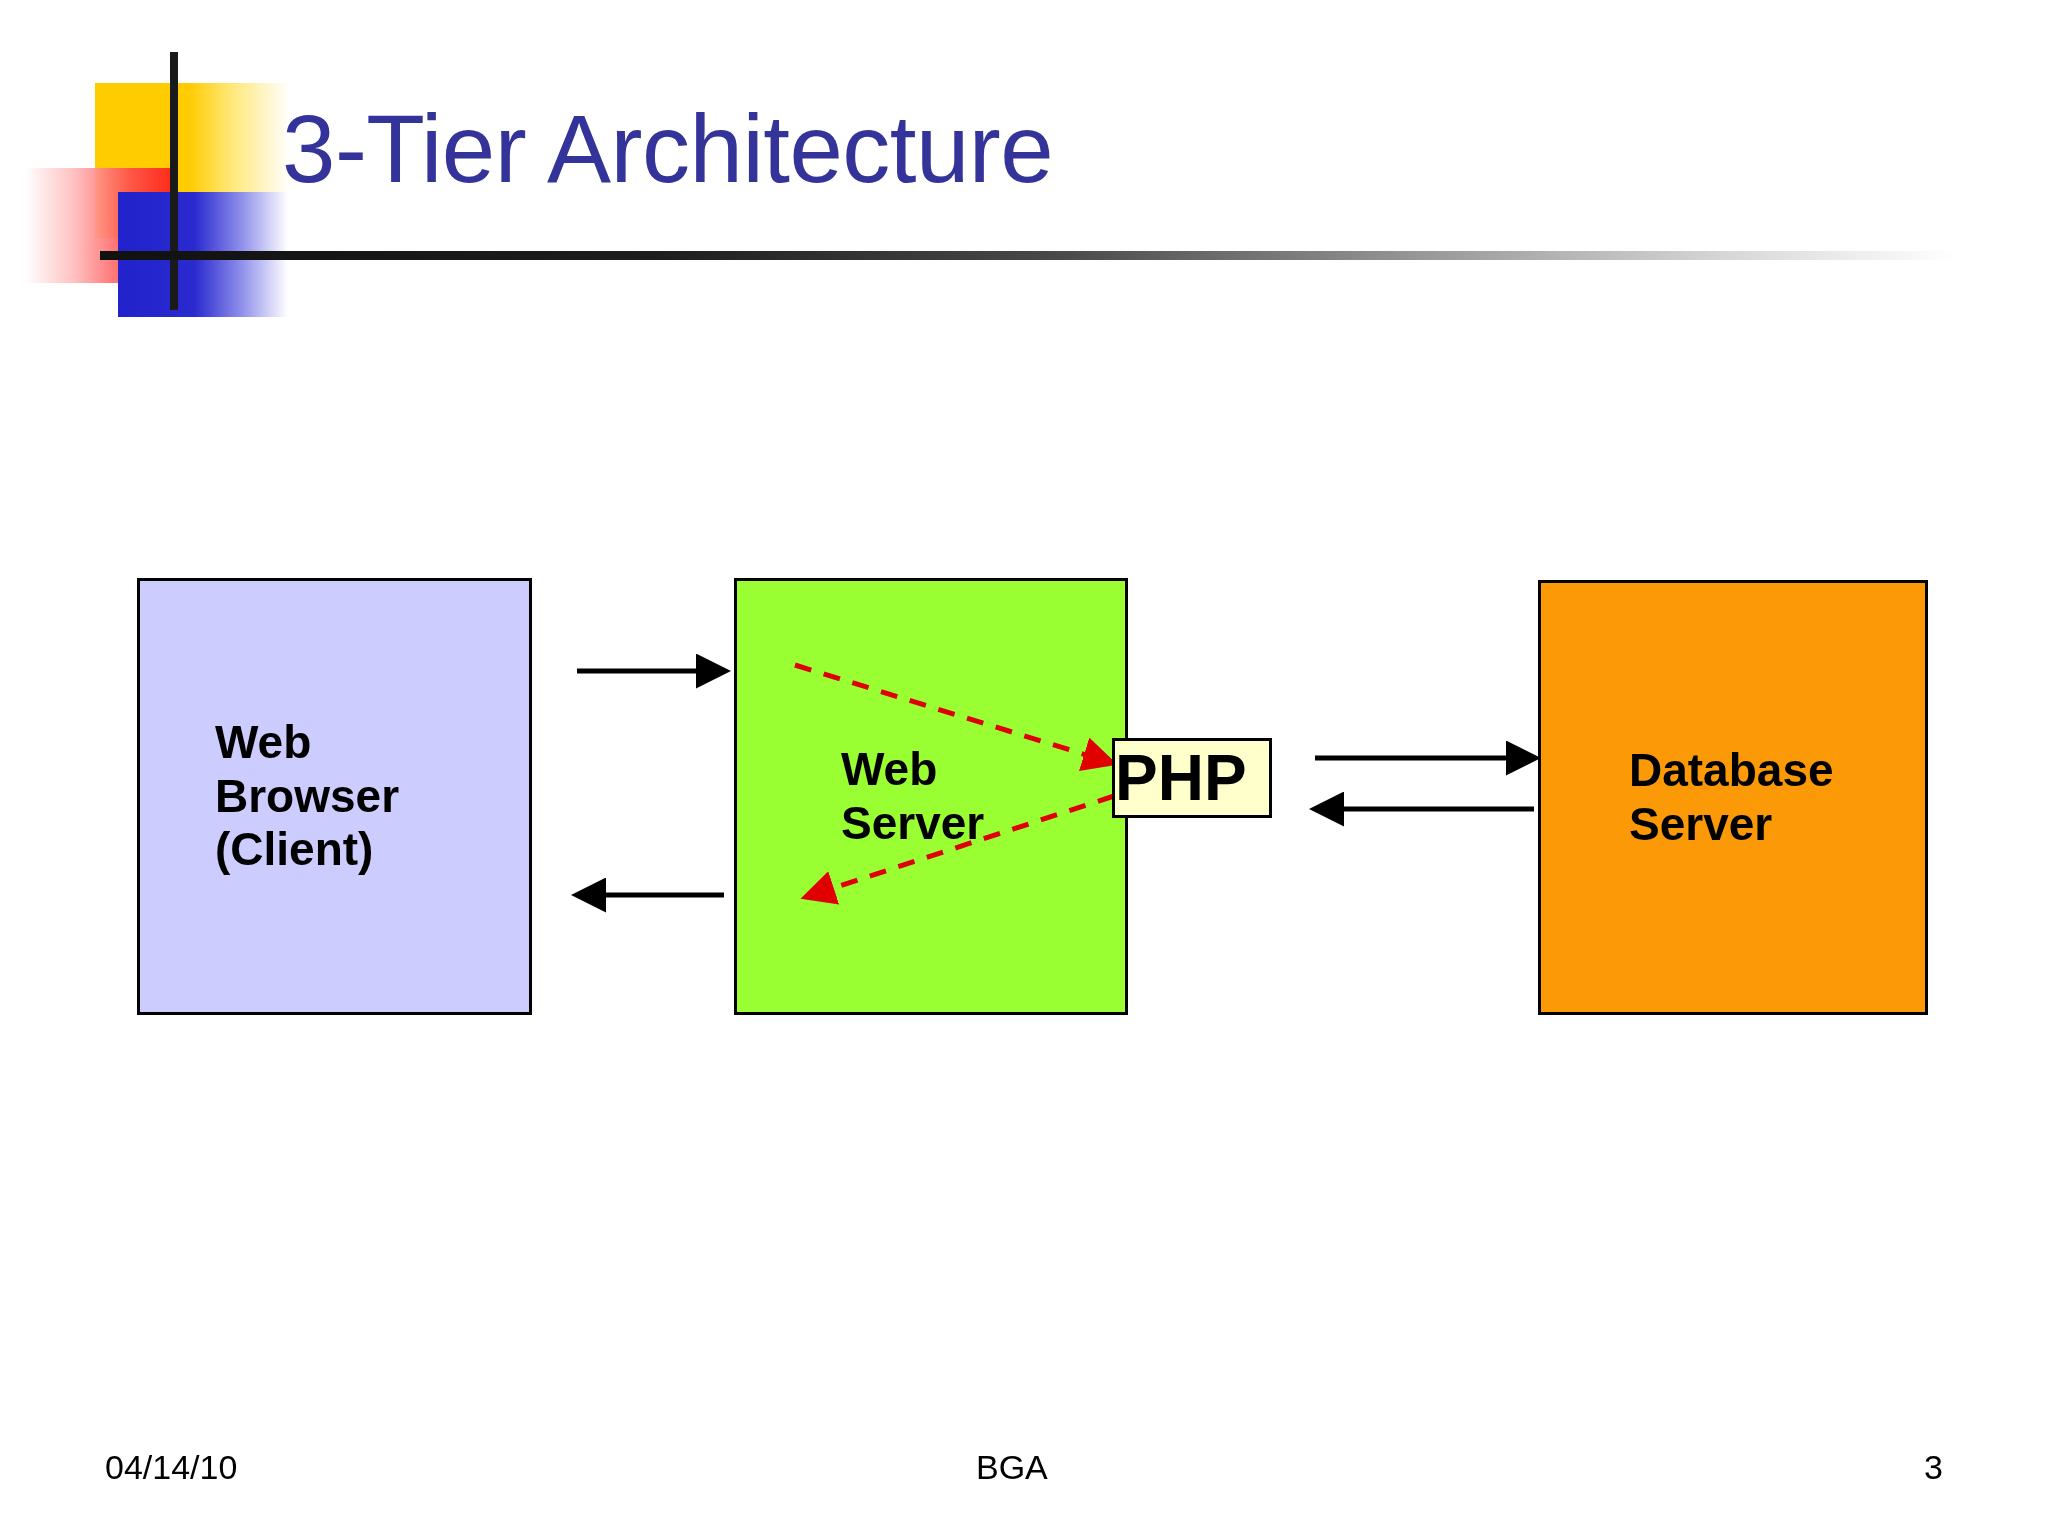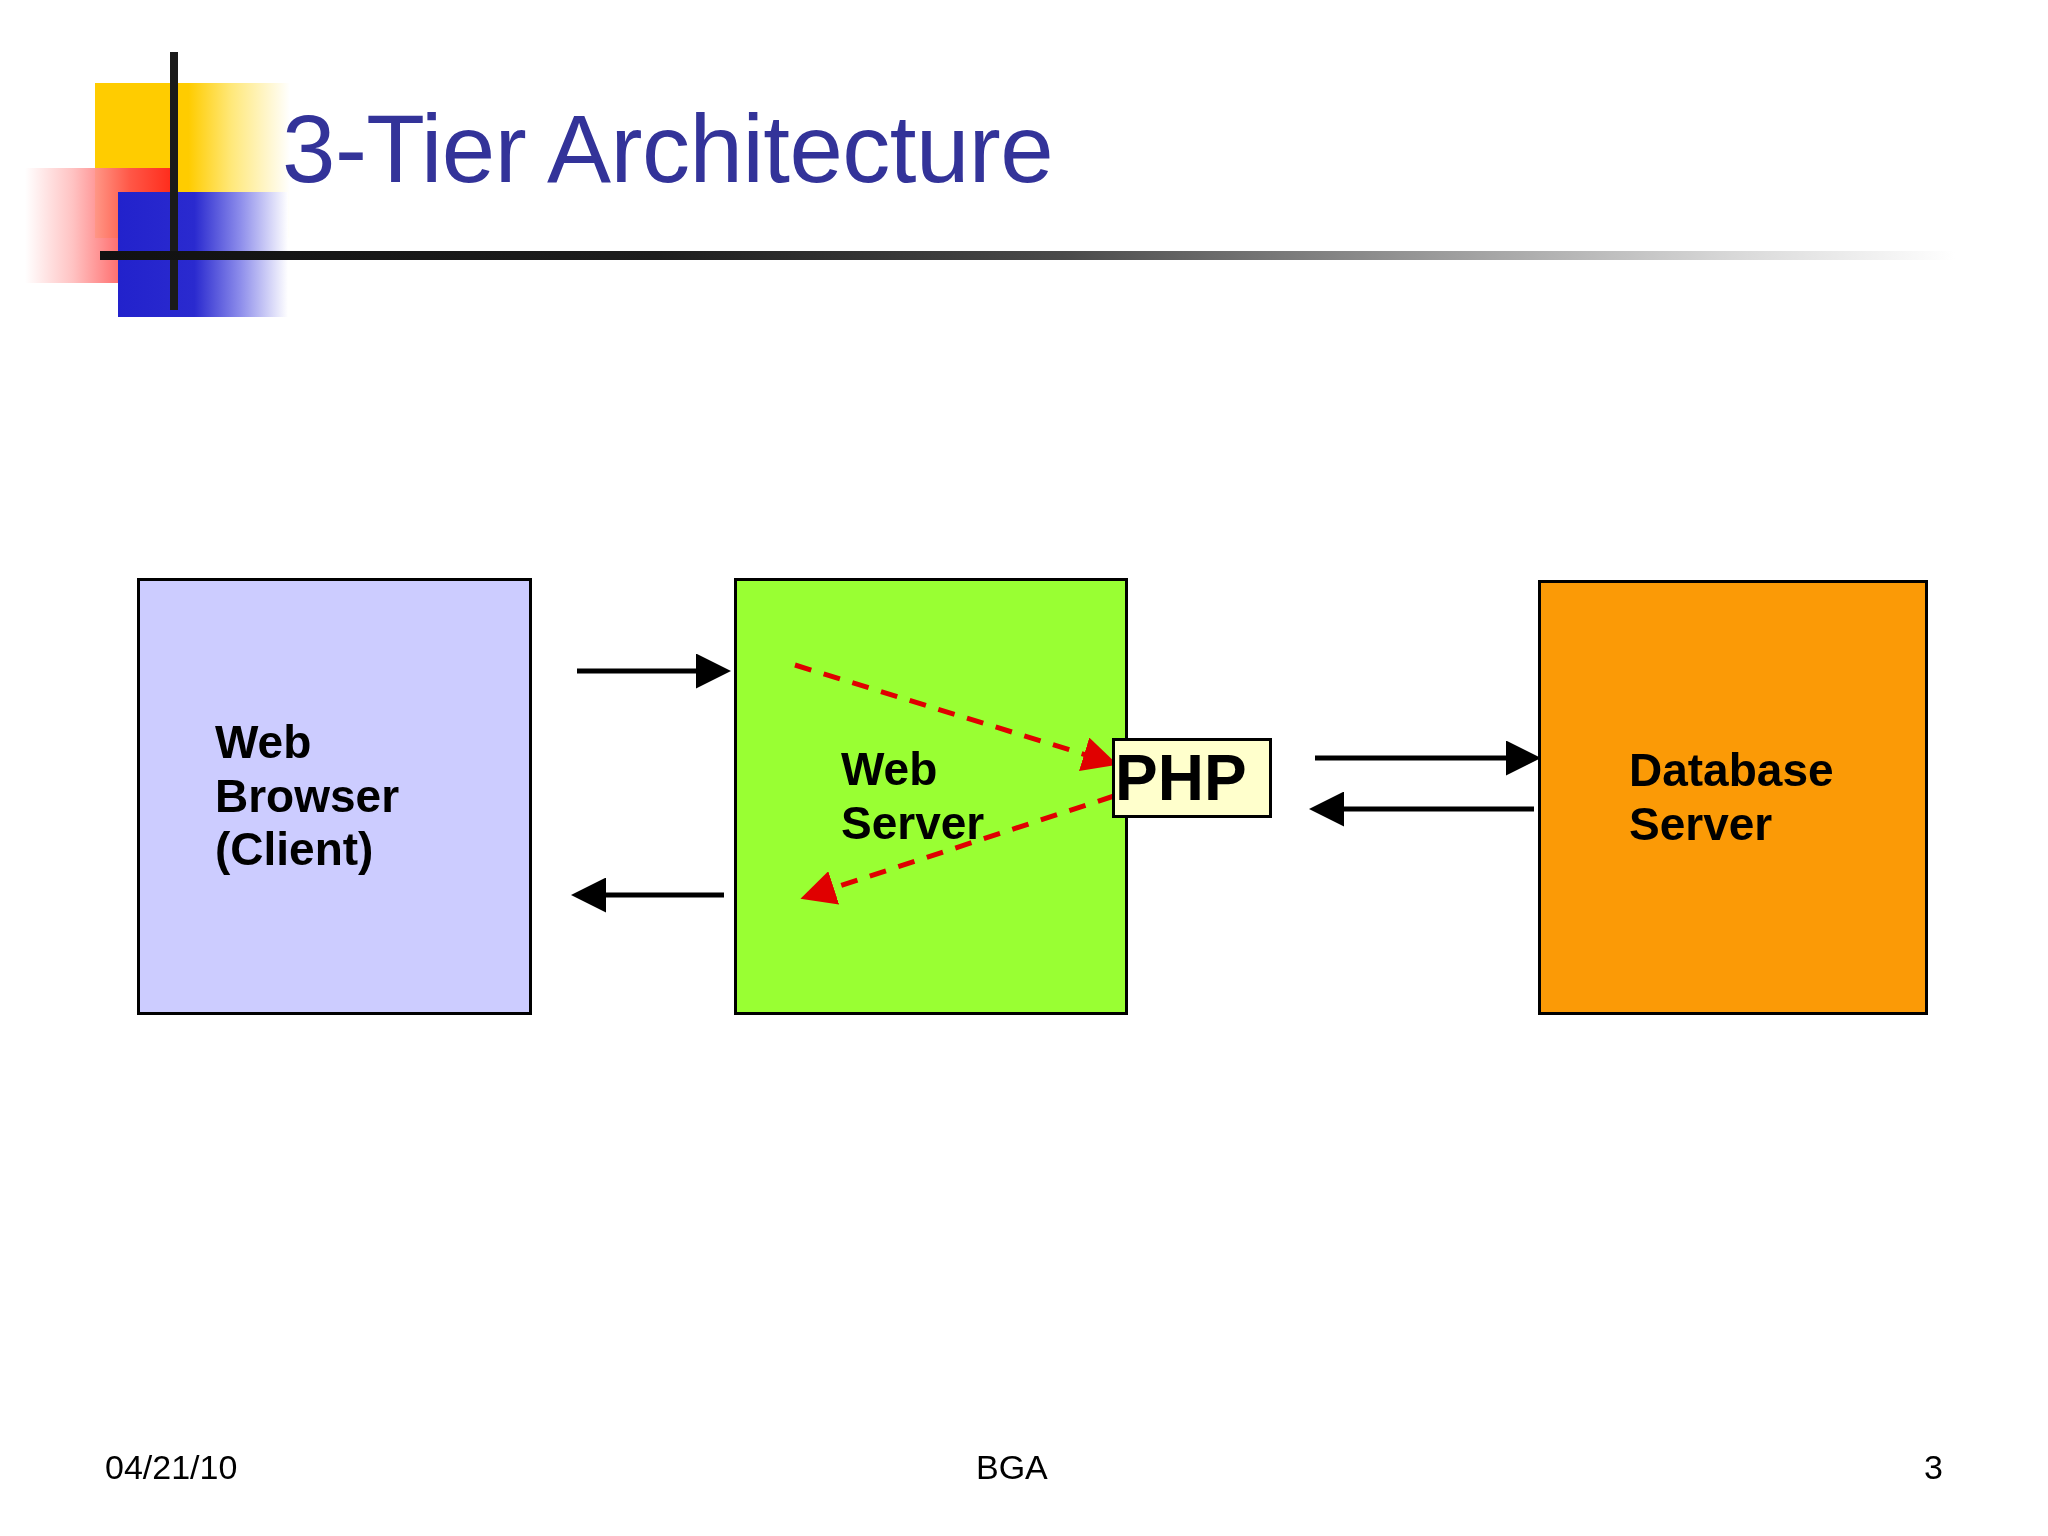--- a/index.html
+++ b/index.html
@@ -143,17 +143,17 @@
     </defs>
     <line x1="7" y1="31" x2="152" y2="31" stroke="#000000" stroke-width="5" marker-end="url(#blkhead)"></line>
     <line x1="154" y1="255" x2="10" y2="255" stroke="#000000" stroke-width="5" marker-end="url(#blkhead)"></line>
   </svg>
 
   <svg class="arrow-svg" style="left:1310px; top:730px; width:240px; height:110px;">
     <line x1="5" y1="28" x2="222" y2="28" stroke="#000000" stroke-width="5" marker-end="url(#blkhead)"></line>
     <line x1="224" y1="79" x2="8" y2="79" stroke="#000000" stroke-width="5" marker-end="url(#blkhead)"></line>
   </svg>
 
-  <div class="footer" id="footer-date">04/21/10</div>
+  <div class="footer" id="footer-date">04/14/10</div>
   <div class="footer" id="footer-label">BGA</div>
   <div class="footer" id="footer-page">3</div>
 
 </div>
 
 </body></html>

